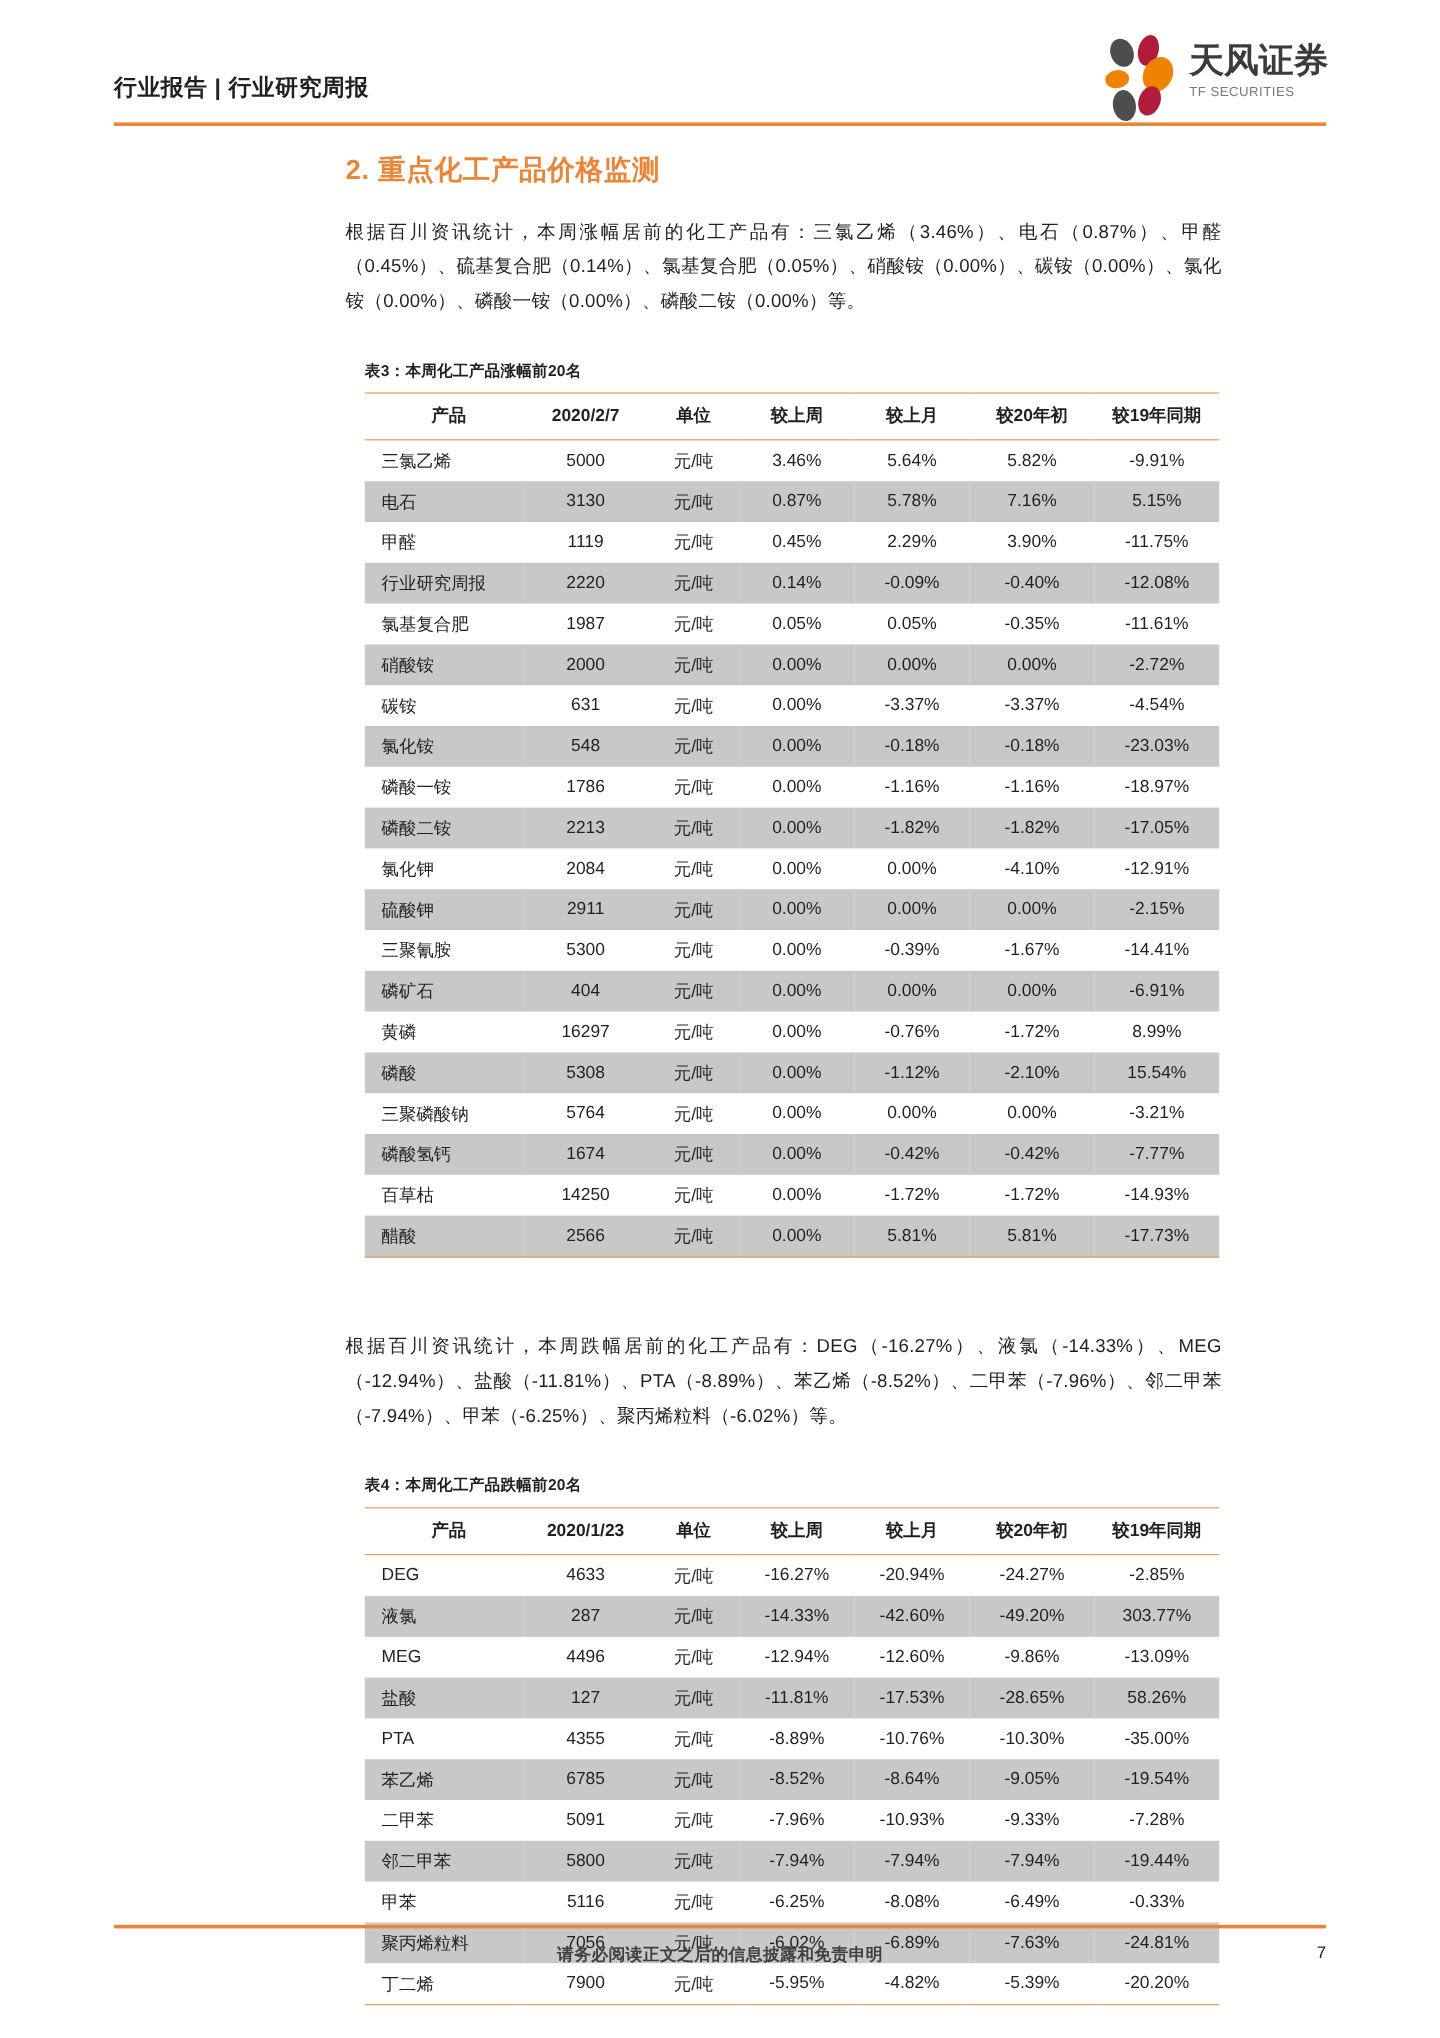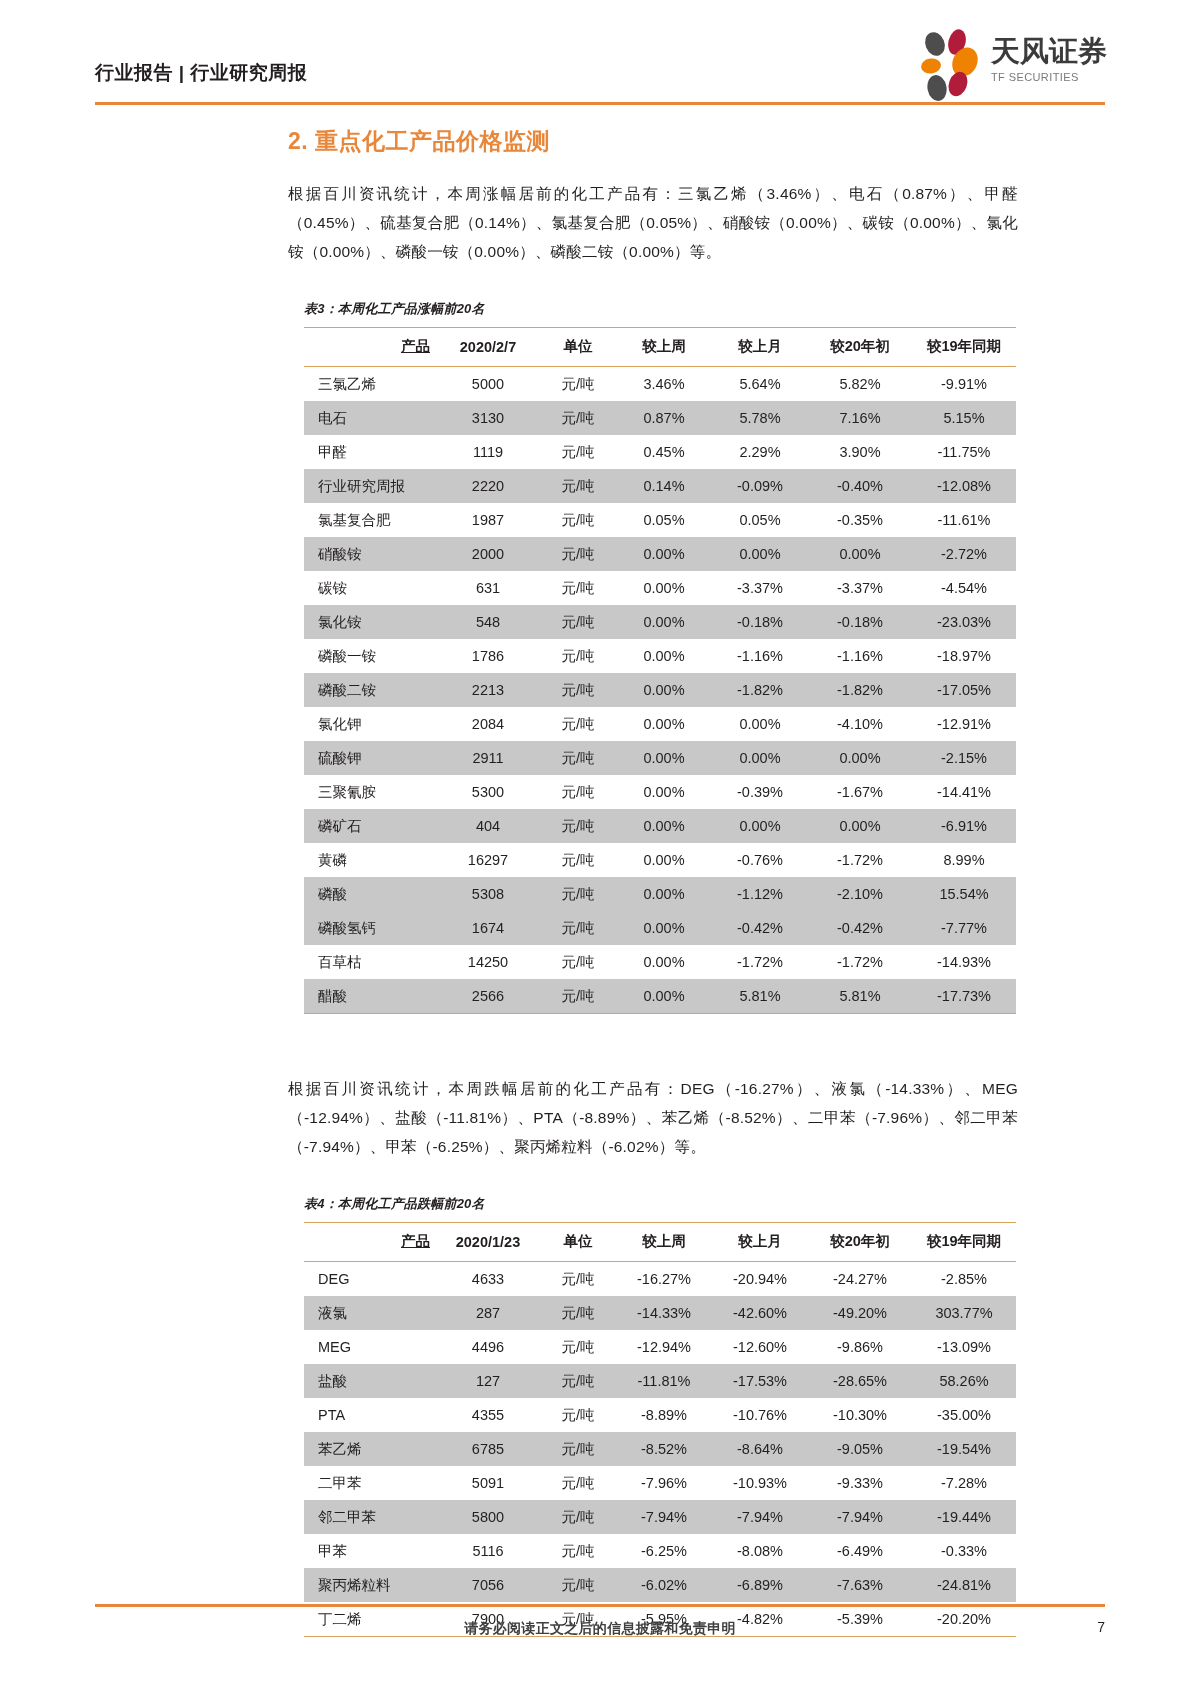--- a/index.html
+++ b/index.html
@@ -122,42 +122,41 @@
   
   .table-block { margin-top: 34px; }
 
   .table-caption {
     font-family: "Liberation Sans", "DejaVu Sans", sans-serif;
     font-weight: bold;
     font-size: 13px;
     color: #231f20;
     margin: 0 0 9px 16px;
     letter-spacing: 0.2px;
-    font-style: italic;
   }
 
   table.data {
     border-collapse: collapse;
     width: 712px;
     margin-left: 16px;
     font-family: "Liberation Sans", "DejaVu Sans", sans-serif;
     table-layout: fixed;
   }
   table.data thead th {
     font-size: 14.5px;
     font-weight: bold;
     color: #231f20;
     padding: 9px 6px 10px 6px;
     border-top: 1.6px solid #d9a25e;
     border-bottom: 1.6px solid #d9a25e;
     background: #ffffff;
     text-align: center;
     white-space: nowrap;
   }
-  table.data thead th.col-product { text-align: right; padding-left: 14px; text-decoration: underline; }
+  table.data thead th.col-product { text-align: center; padding-left: 14px; }
 
   table.data tbody td {
     font-size: 14.5px;
     color: #231f20;
     padding: 6px 6px;
     text-align: center;
     height: 22px;
     white-space: nowrap;
   }
   table.data tbody td.col-product { text-align: left; padding-left: 14px; }
@@ -408,20 +407,29 @@
             </tr>
             <tr class="alt">
               <td class="col-product">磷酸</td>
               <td>5308</td>
               <td>元/吨</td>
               <td>0.00%</td>
               <td>-1.12%</td>
               <td>-2.10%</td>
               <td>15.54%</td>
             </tr>
+            <tr>
+              <td class="col-product">三聚磷酸钠</td>
+              <td>5764</td>
+              <td>元/吨</td>
+              <td>0.00%</td>
+              <td>0.00%</td>
+              <td>0.00%</td>
+              <td>-3.21%</td>
+            </tr>
             <tr class="alt">
               <td class="col-product">磷酸氢钙</td>
               <td>1674</td>
               <td>元/吨</td>
               <td>0.00%</td>
               <td>-0.42%</td>
               <td>-0.42%</td>
               <td>-7.77%</td>
             </tr>
             <tr>

